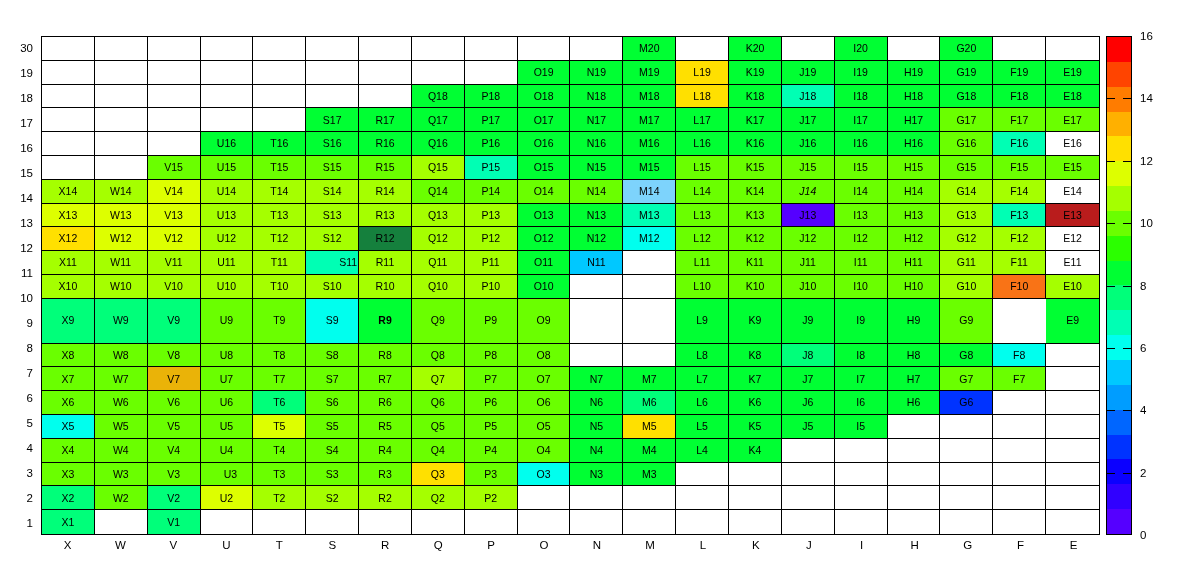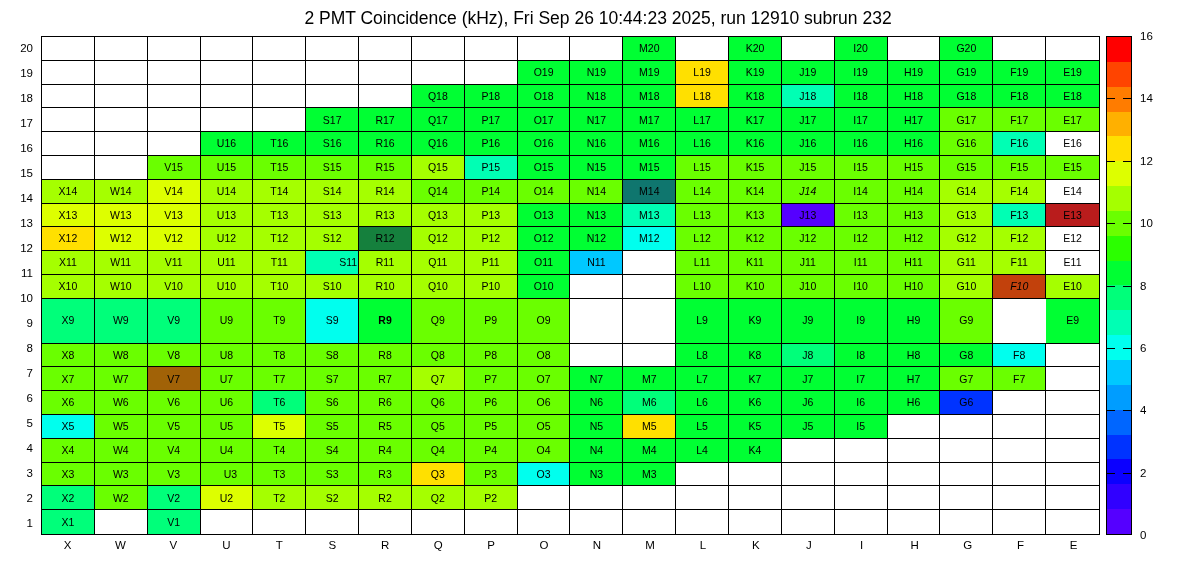--- a/index.html
+++ b/index.html
@@ -137,21 +137,20 @@
     top: 36px;
     width: 26px;
     height: 499px;
   }
 </style>
 </head>
 <body>
 
 <div id="root">
 
-  <div id="title">2 PMT Coincidence (kHz), Fri Sep 26 10:44:23 2025, run 12910 subrun 232</div>
 
   <div id="plot">
     <div id="grid" style="grid-template-columns: repeat(20, 1fr); grid-template-rows: repeat(20, 1fr);">
         <div class="cell empty" style="background: rgb(255, 255, 255);"></div>
         <div class="cell empty" style="background: rgb(255, 255, 255);"></div>
         <div class="cell empty" style="background: rgb(255, 255, 255);"></div>
         <div class="cell empty" style="background: rgb(255, 255, 255);"></div>
         <div class="cell empty" style="background: rgb(255, 255, 255);"></div>
         <div class="cell empty" style="background: rgb(255, 255, 255);"></div>
         <div class="cell empty" style="background: rgb(255, 255, 255);"></div>
@@ -272,21 +271,21 @@
         <div class="cell" title="W14 = 10.3" style="background: rgb(165, 255, 0);">W14</div>
         <div class="cell" title="V14 = 10.4" style="background: rgb(221, 255, 0);">V14</div>
         <div class="cell" title="U14 = 9.9" style="background: rgb(165, 255, 0);">U14</div>
         <div class="cell" title="T14 = 9.9" style="background: rgb(165, 255, 0);">T14</div>
         <div class="cell" title="S14 = 9.9" style="background: rgb(165, 255, 0);">S14</div>
         <div class="cell" title="R14 = 9.9" style="background: rgb(165, 255, 0);">R14</div>
         <div class="cell" title="Q14 = 9.8" style="background: rgb(106, 255, 0);">Q14</div>
         <div class="cell" title="P14 = 9.8" style="background: rgb(106, 255, 0);">P14</div>
         <div class="cell" title="O14 = 9.8" style="background: rgb(106, 255, 0);">O14</div>
         <div class="cell" title="N14 = 9.8" style="background: rgb(106, 255, 0);">N14</div>
-        <div class="cell" title="M14 = 9.8" style="background: #0f766e; text-align: center;">M14</div>
+        <div class="cell" title="M14 = 9.8" style="background: #7dd3fc; text-align: center;">M14</div>
         <div class="cell" title="L14 = 9.8" style="background: rgb(106, 255, 0);">L14</div>
         <div class="cell" title="K14 = 9.8" style="background: rgb(106, 255, 0);">K14</div>
         <div class="cell" title="J14 = 9.8" style="background: rgb(106, 255, 0); font-style: italic;">J14</div>
         <div class="cell" title="I14 = 9.8" style="background: rgb(106, 255, 0);">I14</div>
         <div class="cell" title="H14 = 9.8" style="background: rgb(106, 255, 0);">H14</div>
         <div class="cell" title="G14 = 9.9" style="background: rgb(165, 255, 0);">G14</div>
         <div class="cell" title="F14 = 9.9" style="background: rgb(165, 255, 0);">F14</div>
         <div class="cell lastcol" title="E14 = 0" style="background: rgb(255, 255, 255);">E14</div>
         <div class="cell" title="X13 = 10.5" style="background: rgb(221, 255, 0);">X13</div>
         <div class="cell" title="W13 = 10.5" style="background: rgb(221, 255, 0);">W13</div>
@@ -359,21 +358,21 @@
         <div class="cell" title="P10 = 9.9" style="background: rgb(165, 255, 0);">P10</div>
         <div class="cell" title="O10 = 9.6" style="background: rgb(0, 255, 51);">O10</div>
         <div class="cell empty" style="background: rgb(255, 255, 255);"></div>
         <div class="cell empty" style="background: rgb(255, 255, 255);"></div>
         <div class="cell" title="L10 = 9.8" style="background: rgb(106, 255, 0);">L10</div>
         <div class="cell" title="K10 = 9.8" style="background: rgb(106, 255, 0);">K10</div>
         <div class="cell" title="J10 = 9.8" style="background: rgb(106, 255, 0);">J10</div>
         <div class="cell" title="I10 = 9.8" style="background: rgb(106, 255, 0);">I10</div>
         <div class="cell" title="H10 = 9.8" style="background: rgb(106, 255, 0);">H10</div>
         <div class="cell" title="G10 = 9.9" style="background: rgb(165, 255, 0);">G10</div>
-        <div class="cell" title="F10 = 9.9" style="background: #c2410c; font-style: italic;">F10</div>
+        <div class="cell" title="F10 = 9.9" style="background: #f97316;">F10</div>
         <div class="cell lastcol" title="E10 = 9.9" style="background: rgb(165, 255, 0);">E10</div>
         <div class="cell" title="X9 = 8.6" style="background: rgb(0, 255, 122);">X9</div>
         <div class="cell" title="W9 = 8.6" style="background: rgb(0, 255, 122);">W9</div>
         <div class="cell" title="V9 = 8.6" style="background: rgb(0, 255, 122);">V9</div>
         <div class="cell" title="U9 = 9.8" style="background: rgb(106, 255, 0);">U9</div>
         <div class="cell" title="T9 = 9.8" style="background: rgb(106, 255, 0);">T9</div>
         <div class="cell" title="S9 = 7.8" style="background: rgb(0, 255, 238);">S9</div>
         <div class="cell" title="R9 = 9.8" style="background: rgb(0, 255, 51); font-weight: bold;">R9</div>
         <div class="cell" title="Q9 = 9.8" style="background: rgb(106, 255, 0);">Q9</div>
         <div class="cell" title="P9 = 9.8" style="background: rgb(106, 255, 0);">P9</div>
@@ -403,21 +402,21 @@
         <div class="cell" title="L8 = 9.6" style="background: rgb(0, 255, 51);">L8</div>
         <div class="cell" title="K8 = 9.6" style="background: rgb(0, 255, 51);">K8</div>
         <div class="cell" title="J8 = 8.6" style="background: rgb(0, 255, 122);">J8</div>
         <div class="cell" title="I8 = 9.6" style="background: rgb(0, 255, 51);">I8</div>
         <div class="cell" title="H8 = 9.6" style="background: rgb(0, 255, 51);">H8</div>
         <div class="cell" title="G8 = 9.6" style="background: rgb(0, 255, 51);">G8</div>
         <div class="cell" title="F8 = 7.6" style="background: rgb(0, 255, 238);">F8</div>
         <div class="cell lastcol empty" style="background: rgb(255, 255, 255);"></div>
         <div class="cell" title="X7 = 9.8" style="background: rgb(106, 255, 0);">X7</div>
         <div class="cell" title="W7 = 9.8" style="background: rgb(106, 255, 0);">W7</div>
-        <div class="cell" title="V7 = 9.8" style="background: #a16207;">V7</div>
+        <div class="cell" title="V7 = 9.8" style="background: #eab308;">V7</div>
         <div class="cell" title="U7 = 9.8" style="background: rgb(106, 255, 0);">U7</div>
         <div class="cell" title="T7 = 9.8" style="background: rgb(106, 255, 0);">T7</div>
         <div class="cell" title="S7 = 9.8" style="background: rgb(106, 255, 0);">S7</div>
         <div class="cell" title="R7 = 9.8" style="background: rgb(106, 255, 0);">R7</div>
         <div class="cell" title="Q7 = 9.9" style="background: rgb(165, 255, 0);">Q7</div>
         <div class="cell" title="P7 = 9.8" style="background: rgb(106, 255, 0);">P7</div>
         <div class="cell" title="O7 = 9.8" style="background: rgb(106, 255, 0);">O7</div>
         <div class="cell" title="N7 = 9.6" style="background: rgb(0, 255, 51);">N7</div>
         <div class="cell" title="M7 = 9.6" style="background: rgb(0, 255, 51);">M7</div>
         <div class="cell" title="L7 = 9.6" style="background: rgb(0, 255, 51);">L7</div>
@@ -545,21 +544,21 @@
         <div class="cell lastrow empty" style="background: rgb(255, 255, 255);"></div>
         <div class="cell lastrow empty" style="background: rgb(255, 255, 255);"></div>
         <div class="cell lastrow empty" style="background: rgb(255, 255, 255);"></div>
         <div class="cell lastrow empty" style="background: rgb(255, 255, 255);"></div>
         <div class="cell lastrow empty" style="background: rgb(255, 255, 255);"></div>
         <div class="cell lastcol lastrow empty" style="background: rgb(255, 255, 255);"></div>
       </div>
   </div>
 
   <div id="ylabels">
-      <div class="yl" style="top: 12.475px;">20</div>
+      <div class="yl" style="top: 12.475px;">30</div>
       <div class="yl" style="top: 37.425px;">19</div>
       <div class="yl" style="top: 62.375px;">18</div>
       <div class="yl" style="top: 87.325px;">17</div>
       <div class="yl" style="top: 112.275px;">16</div>
       <div class="yl" style="top: 137.225px;">15</div>
       <div class="yl" style="top: 162.175px;">14</div>
       <div class="yl" style="top: 187.125px;">13</div>
       <div class="yl" style="top: 212.075px;">12</div>
       <div class="yl" style="top: 237.025px;">11</div>
       <div class="yl" style="top: 261.975px;">10</div>

